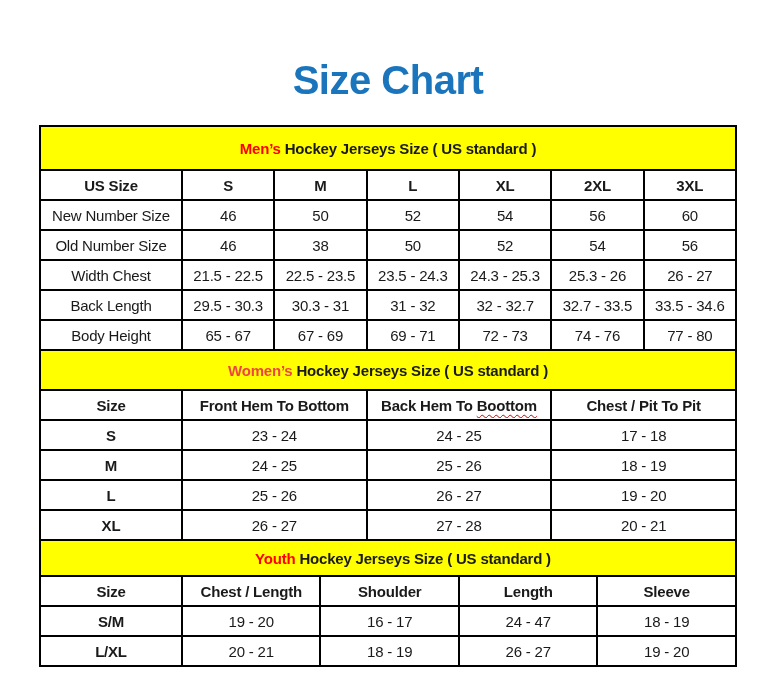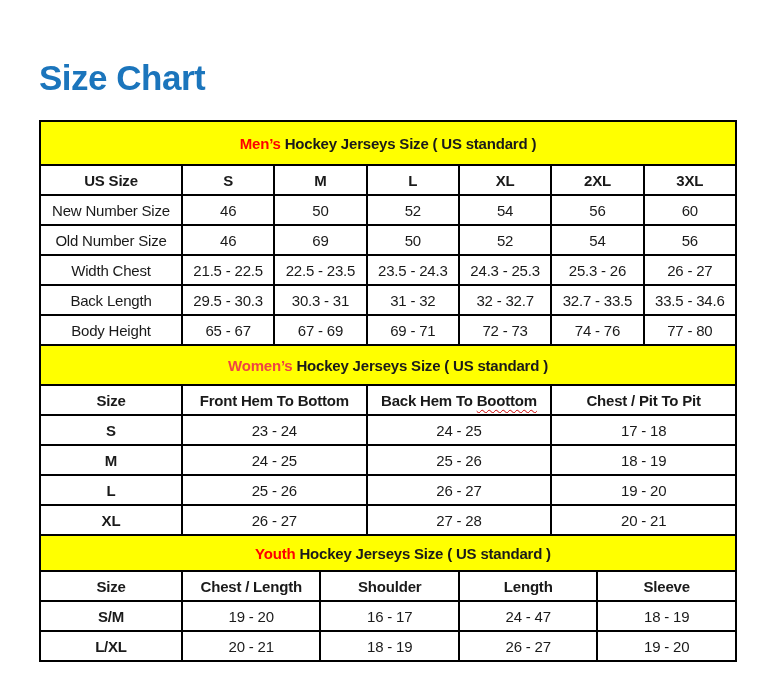--- a/index.html
+++ b/index.html
@@ -15,22 +15,22 @@
     box-sizing: border-box;
     padding-top: 58px;
     overflow: hidden;
   }
   .content {
     width: 698px;
     margin-left: 39px;
   }
   .title {
     margin: 0 0 22px 0;
-    text-align: left;
-    font-size: 35px;
+    text-align: center;
+    font-size: 40px;
     font-weight: bold;
     letter-spacing: -0.5px;
   }
   table.size-table {
     width: 100%;
     border-collapse: collapse;
     table-layout: fixed;
   }
   table.size-table + table.size-table {
     margin-top: -2px; 
@@ -114,21 +114,21 @@
             <td class="data-cell">46</td>
             <td class="data-cell">50</td>
             <td class="data-cell">52</td>
             <td class="data-cell">54</td>
             <td class="data-cell">56</td>
             <td class="data-cell">60</td>
           </tr>
           <tr>
             <td class="row-label">Old Number Size</td>
             <td class="data-cell">46</td>
-            <td class="data-cell">69</td>
+            <td class="data-cell">38</td>
             <td class="data-cell">50</td>
             <td class="data-cell">52</td>
             <td class="data-cell">54</td>
             <td class="data-cell">56</td>
           </tr>
           <tr>
             <td class="row-label">Width Chest</td>
             <td class="data-cell">21.5 - 22.5</td>
             <td class="data-cell">22.5 - 23.5</td>
             <td class="data-cell">23.5 - 24.3</td>

